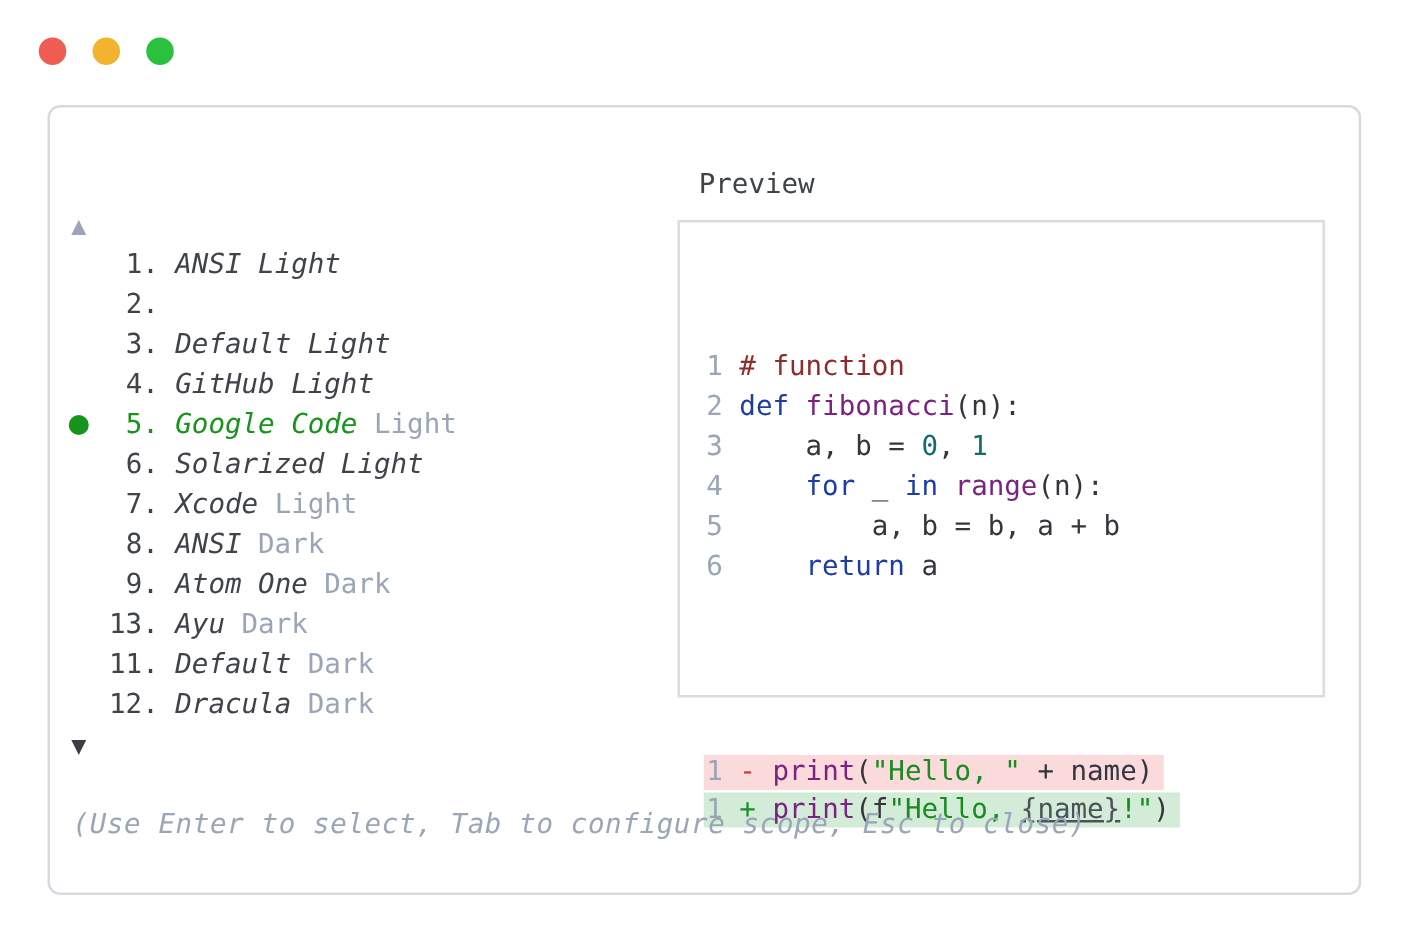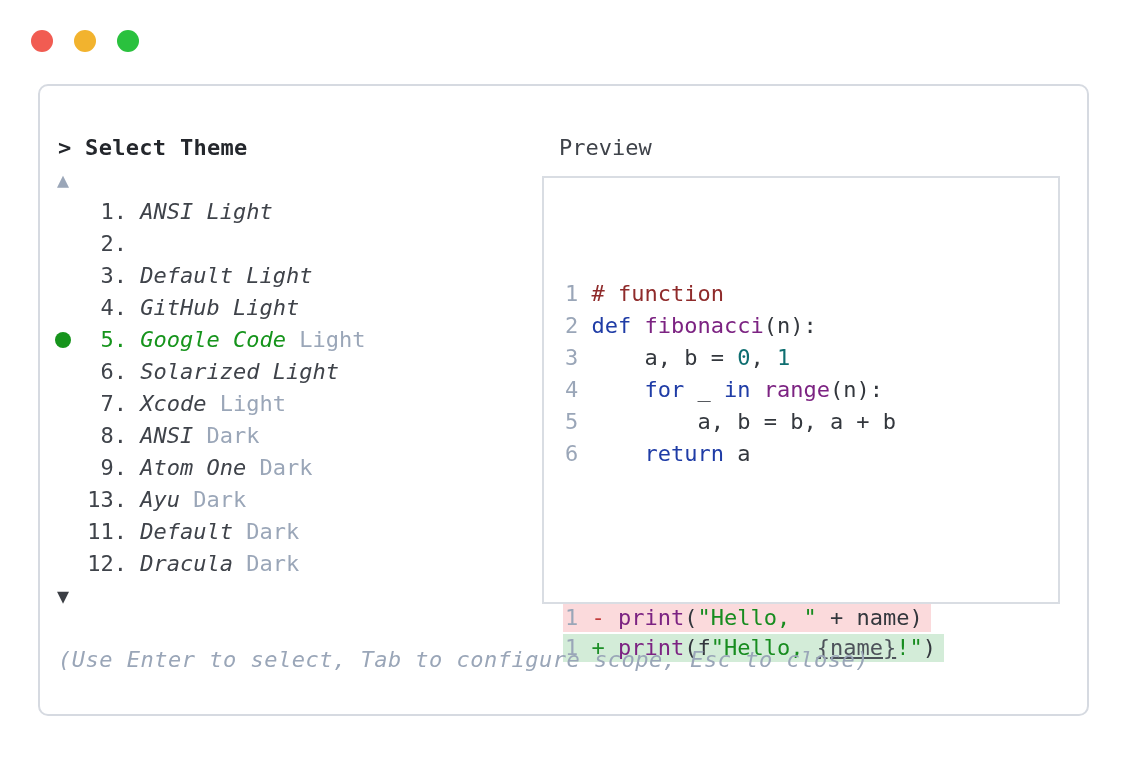--- a/index.html
+++ b/index.html
@@ -33,21 +33,21 @@
   .theme-item{position:relative;display:flex;height:32px;line-height:32px;color:var(--item-color);white-space:pre;cursor:default;}
   .theme-item .num{display:inline-block;width:69px;text-align:right;}
   .theme-item .name{margin-left:1ch;font-style:italic;}
   .theme-item .suffix{margin-left:1ch;color:var(--muted);}
   .theme-item.selected .num,
   .theme-item.selected .name{color:var(--accent-green);}
   .theme-item.selected .bullet{position:absolute;left:-3px;top:8px;width:16px;height:16px;
          border-radius:50%;background:var(--accent-green);}
 
   
-  .preview-box{position:absolute;left:542px;top:176px;width:518px;height:428px;
+  .preview-box{position:absolute;left:542px;top:176px;width:518px;height:382px;
          border:2px solid var(--preview-border);background:#fff;}
   .code{position:absolute;left:21px;top:50px;white-space:pre;}
   .code-line{height:32px;line-height:32px;color:var(--plain);}
   .lineno{display:inline-block;width:1ch;margin-right:1ch;color:var(--muted);}
   .code-spacer{height:32px;}
   .diff-line{width:max-content;height:28px;line-height:28px;margin:2px 0;
          padding:0 8px 0 2px;margin-left:-2px;color:var(--plain);}
   .diff-line.removed{background:var(--removed-bg);}
   .diff-line.added{background:var(--added-bg);}
 
@@ -71,21 +71,20 @@
 <div class="stage">
 
   <div class="traffic">
     <span class="light red"></span>
     <span class="light yellow"></span>
     <span class="light green"></span>
   </div>
 
   <div class="panel"></div>
 
-  <div class="title">&gt; Select Theme</div>
 
   <div class="preview-label">Preview</div>
 
   <div class="scroll-up">▲</div>
 
   <div class="theme-list">
       <div class="theme-item"><span class="num">1.</span><span class="name">ANSI Light</span></div>
       <div class="theme-item"><span class="num">2.</span></div>
       <div class="theme-item"><span class="num">3.</span><span class="name">Default Light</span></div>
       <div class="theme-item"><span class="num">4.</span><span class="name">GitHub Light</span></div>

